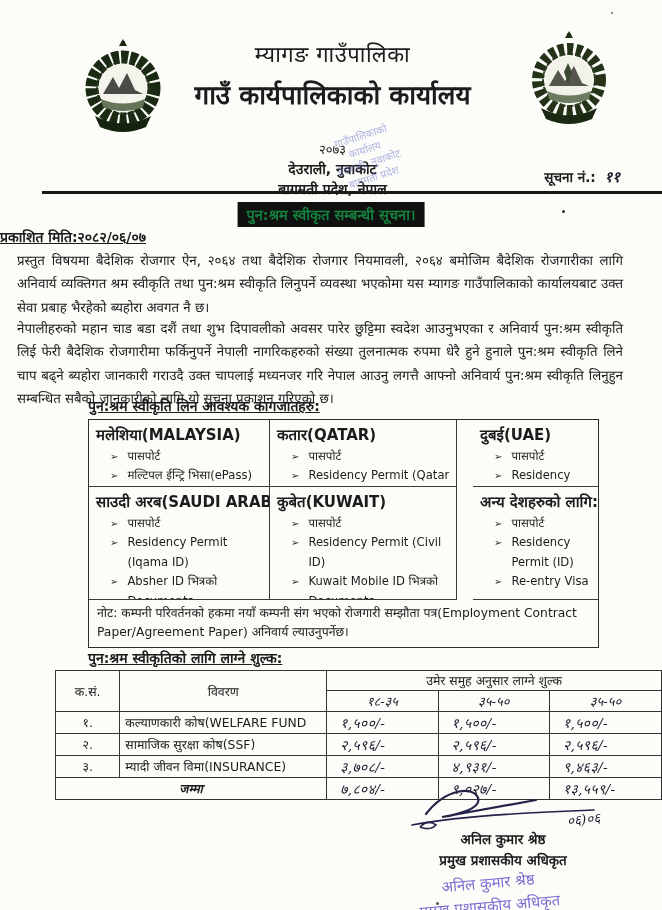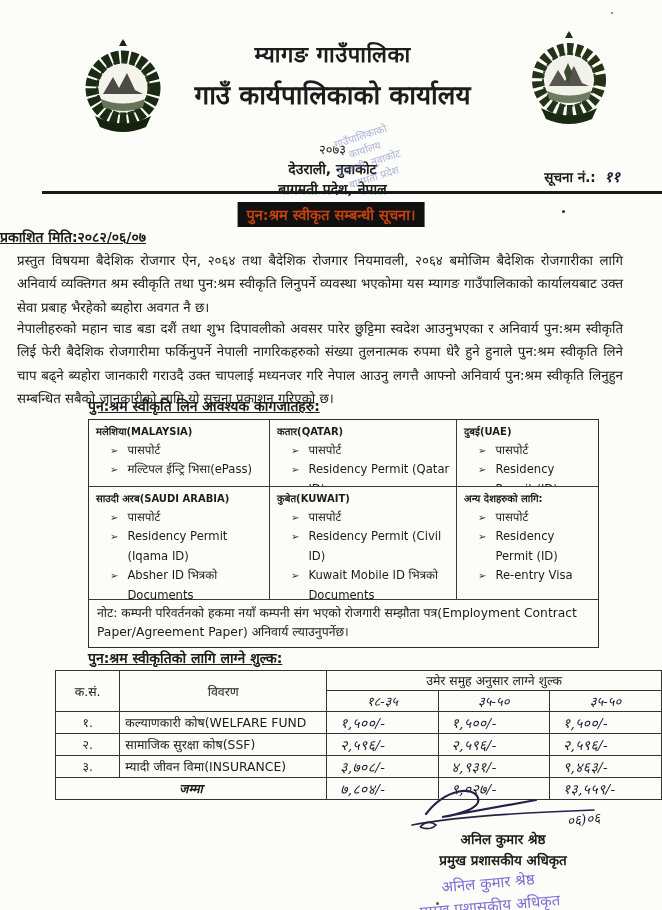--- a/index.html
+++ b/index.html
@@ -6,59 +6,59 @@
   .page{
     position:relative;width:662px;height:910px;margin:0 auto;
     background:#fcfcf9;overflow:hidden;
     font-family:"DejaVu Sans",sans-serif;color:#1c1c1c;
   }
   
   .emblem{position:absolute;}
   .emblem-left{left:82px;top:36px;}
   .emblem-right{left:526px;top:28px;}
   .hdr-center{position:absolute;left:160px;top:38px;width:345px;text-align:center;}
-  .muni{font-size:22px;font-weight:bold;letter-spacing:.5px;}
+  .muni{font-size:22px;font-weight:normal;letter-spacing:.5px;}
   .office{font-size:26px;font-weight:bold;margin-top:8px;}
   .year{font-size:13px;margin-top:28px;font-weight:normal;}
   .addr{font-size:14px;font-weight:bold;margin-top:1px;}
   .hdr-stamp{
     position:absolute;left:292px;top:128px;width:150px;text-align:center;
     transform:rotate(-18deg);color:rgba(108,118,200,.55);
     font-size:10.5px;line-height:1.35;pointer-events:none;
   }
   .notice-no{position:absolute;right:42px;top:166px;font-size:13.5px;font-weight:bold;}
   .notice-no .hwv{font-size:15px;margin-left:4px;}
   .rule{position:absolute;left:42px;right:0;top:191px;height:3px;background:#191919;}
   
   .title-bar{
     position:absolute;top:202px;left:50%;transform:translateX(-50%);
-    background:#101010;color:#c2410c;font-size:14.5px;font-weight:bold;
+    background:#101010;color:#15803d;font-size:14.5px;font-weight:bold;
     padding:2px 9px 3px;white-space:nowrap;
   }
   .pub-date{
     position:absolute;top:227px;left:0;width:100%;text-align:left;
     font-size:14px;font-weight:bold;text-decoration:underline;
   }
   
   .para{position:absolute;left:17px;width:606px;font-size:13.3px;line-height:1.76;text-align:justify;}
   .para1{top:249px;}
   .para2{top:317px;}
   .sec-head{position:absolute;left:88px;font-size:14px;font-weight:bold;text-decoration:underline;}
   .docs-head{top:396px;}
   .fees-head{top:648px;}
   
   .dtable{
     position:absolute;left:88px;top:419px;width:509px;
     display:grid;grid-template-columns:181px 187px 141px;grid-template-rows:67px 113px auto;
     border:1.5px solid #2e2e2e;
   }
   .dcell{border-right:1px solid #3a3a3a;border-bottom:1px solid #3a3a3a;padding:4px 6px 3px 7px;overflow:hidden;}
-  .dcell:nth-child(3n){border-right:none;}
+  .dcell:nth-child(3n){border-right:none;margin-left:16px;}
   .dnote{grid-column:1 / -1;border-bottom:none;border-right:none;padding:4px 8px 5px;font-size:12.3px;line-height:1.55;}
-  .dtitle{font-size:10px;font-weight:bold;margin-bottom:3px;white-space:nowrap;}
+  .dtitle{font-size:15px;font-weight:bold;margin-bottom:3px;white-space:nowrap;}
   .ditem{font-size:11.6px;line-height:1.68;padding-left:14px;display:flex;gap:9px;align-items:flex-start;}
   .ditem .bl{font-size:10px;line-height:1.9;color:#2c2c2c;flex:0 0 auto;}
   
   .ftable{position:absolute;left:55px;top:670px;border-collapse:collapse;}
   .ftable td{border:1px solid #333;font-size:12.4px;padding:1px 5px;vertical-align:middle;}
   .ftable .c{text-align:center;}
   .ftable .sn{width:56px;text-align:center;}
   .ftable .desc{width:205px;}
   .ftable .fee{width:97px;}
   .hw{font-family:"DejaVu Serif",serif;font-style:italic;color:#1d1d30;}

